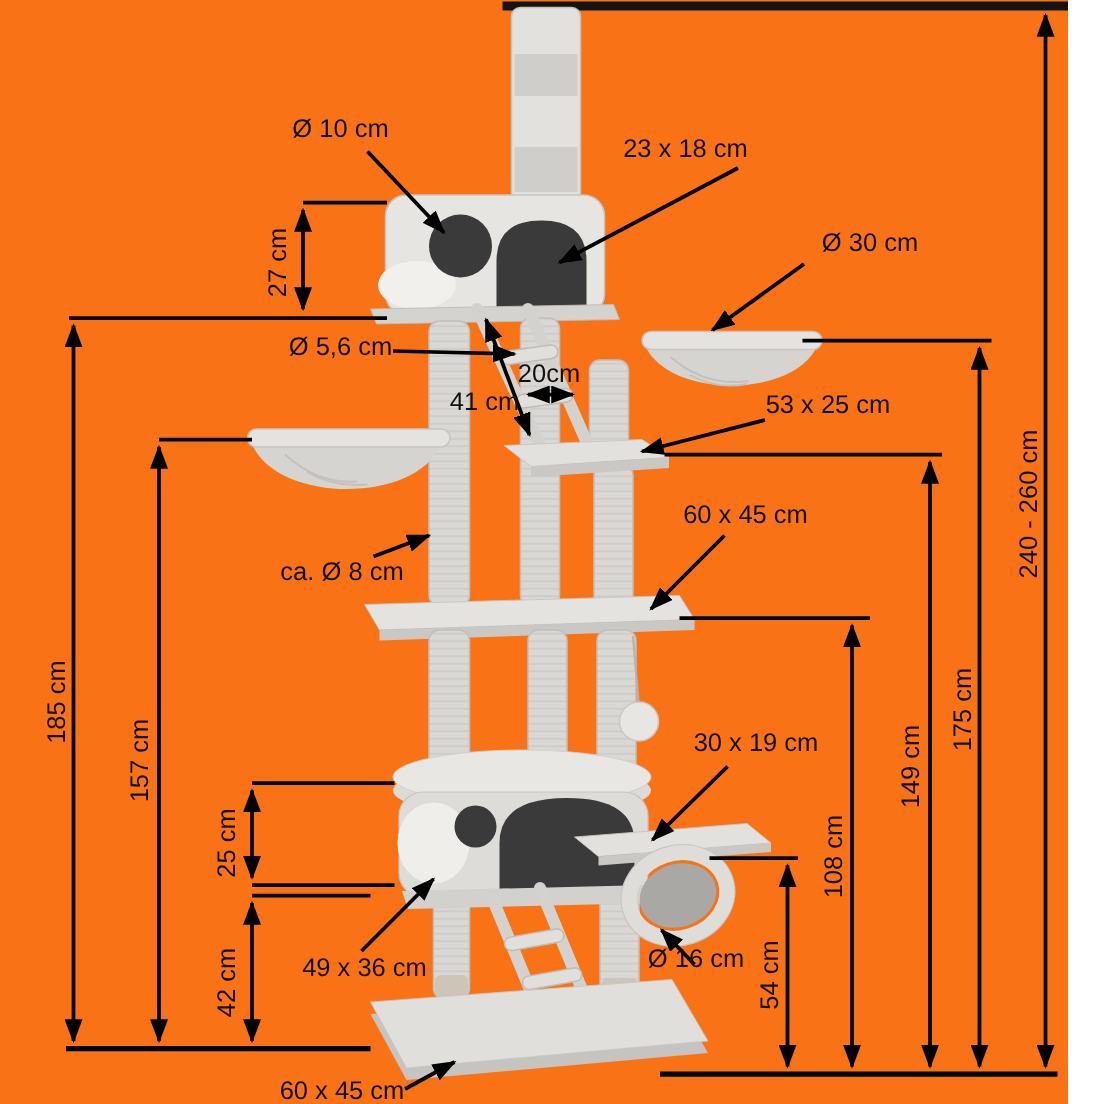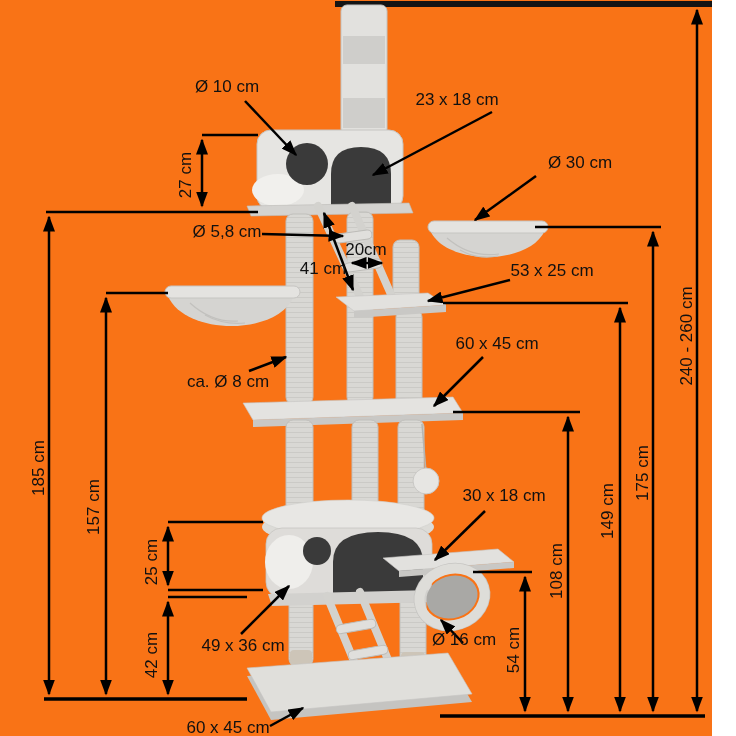--- a/index.html
+++ b/index.html
@@ -184,27 +184,27 @@
       <line class="ptr" x1="485" y1="511" x2="435" y2="560" marker-end="url(#ah)"></line>
       <line class="ptr" x1="241" y1="634" x2="289" y2="586" marker-end="url(#ah)"></line>
       <line class="ptr" x1="463" y1="643" x2="441" y2="620" marker-end="url(#ah)"></line>
       <line class="ptr" x1="270" y1="726" x2="303" y2="708" marker-end="url(#ah)"></line>
     </g>
   </svg>
 
   <span class="lbl" style="left:227px;top:87px">Ø 10 cm</span>
   <span class="lbl" style="left:457px;top:100px">23 x 18 cm</span>
   <span class="lbl" style="left:580px;top:163px">Ø 30 cm</span>
-  <span class="lbl" style="left:227px;top:232px">Ø 5,8 cm</span>
+  <span class="lbl" style="left:227px;top:232px">Ø 5,6 cm</span>
   <span class="lbl" style="left:366px;top:250px">20cm</span>
   <span class="lbl" style="left:323px;top:269px">41 cm</span>
   <span class="lbl" style="left:552px;top:271px">53 x 25 cm</span>
   <span class="lbl" style="left:497px;top:344px">60 x 45 cm</span>
   <span class="lbl" style="left:228px;top:382px">ca. Ø 8 cm</span>
-  <span class="lbl" style="left:504px;top:496px">30 x 18 cm</span>
+  <span class="lbl" style="left:504px;top:496px">30 x 19 cm</span>
   <span class="lbl" style="left:243px;top:646px">49 x 36 cm</span>
   <span class="lbl" style="left:464px;top:640px">Ø 16 cm</span>
   <span class="lbl" style="left:228px;top:728px">60 x 45 cm</span>
 
   <span class="lbl v" style="left:186px;top:175px">27 cm</span>
   <span class="lbl v" style="left:39px;top:468px">185 cm</span>
   <span class="lbl v" style="left:94px;top:507px">157 cm</span>
   <span class="lbl v" style="left:152px;top:562px">25 cm</span>
   <span class="lbl v" style="left:152px;top:655px">42 cm</span>
   <span class="lbl v" style="left:514px;top:650px">54 cm</span>

